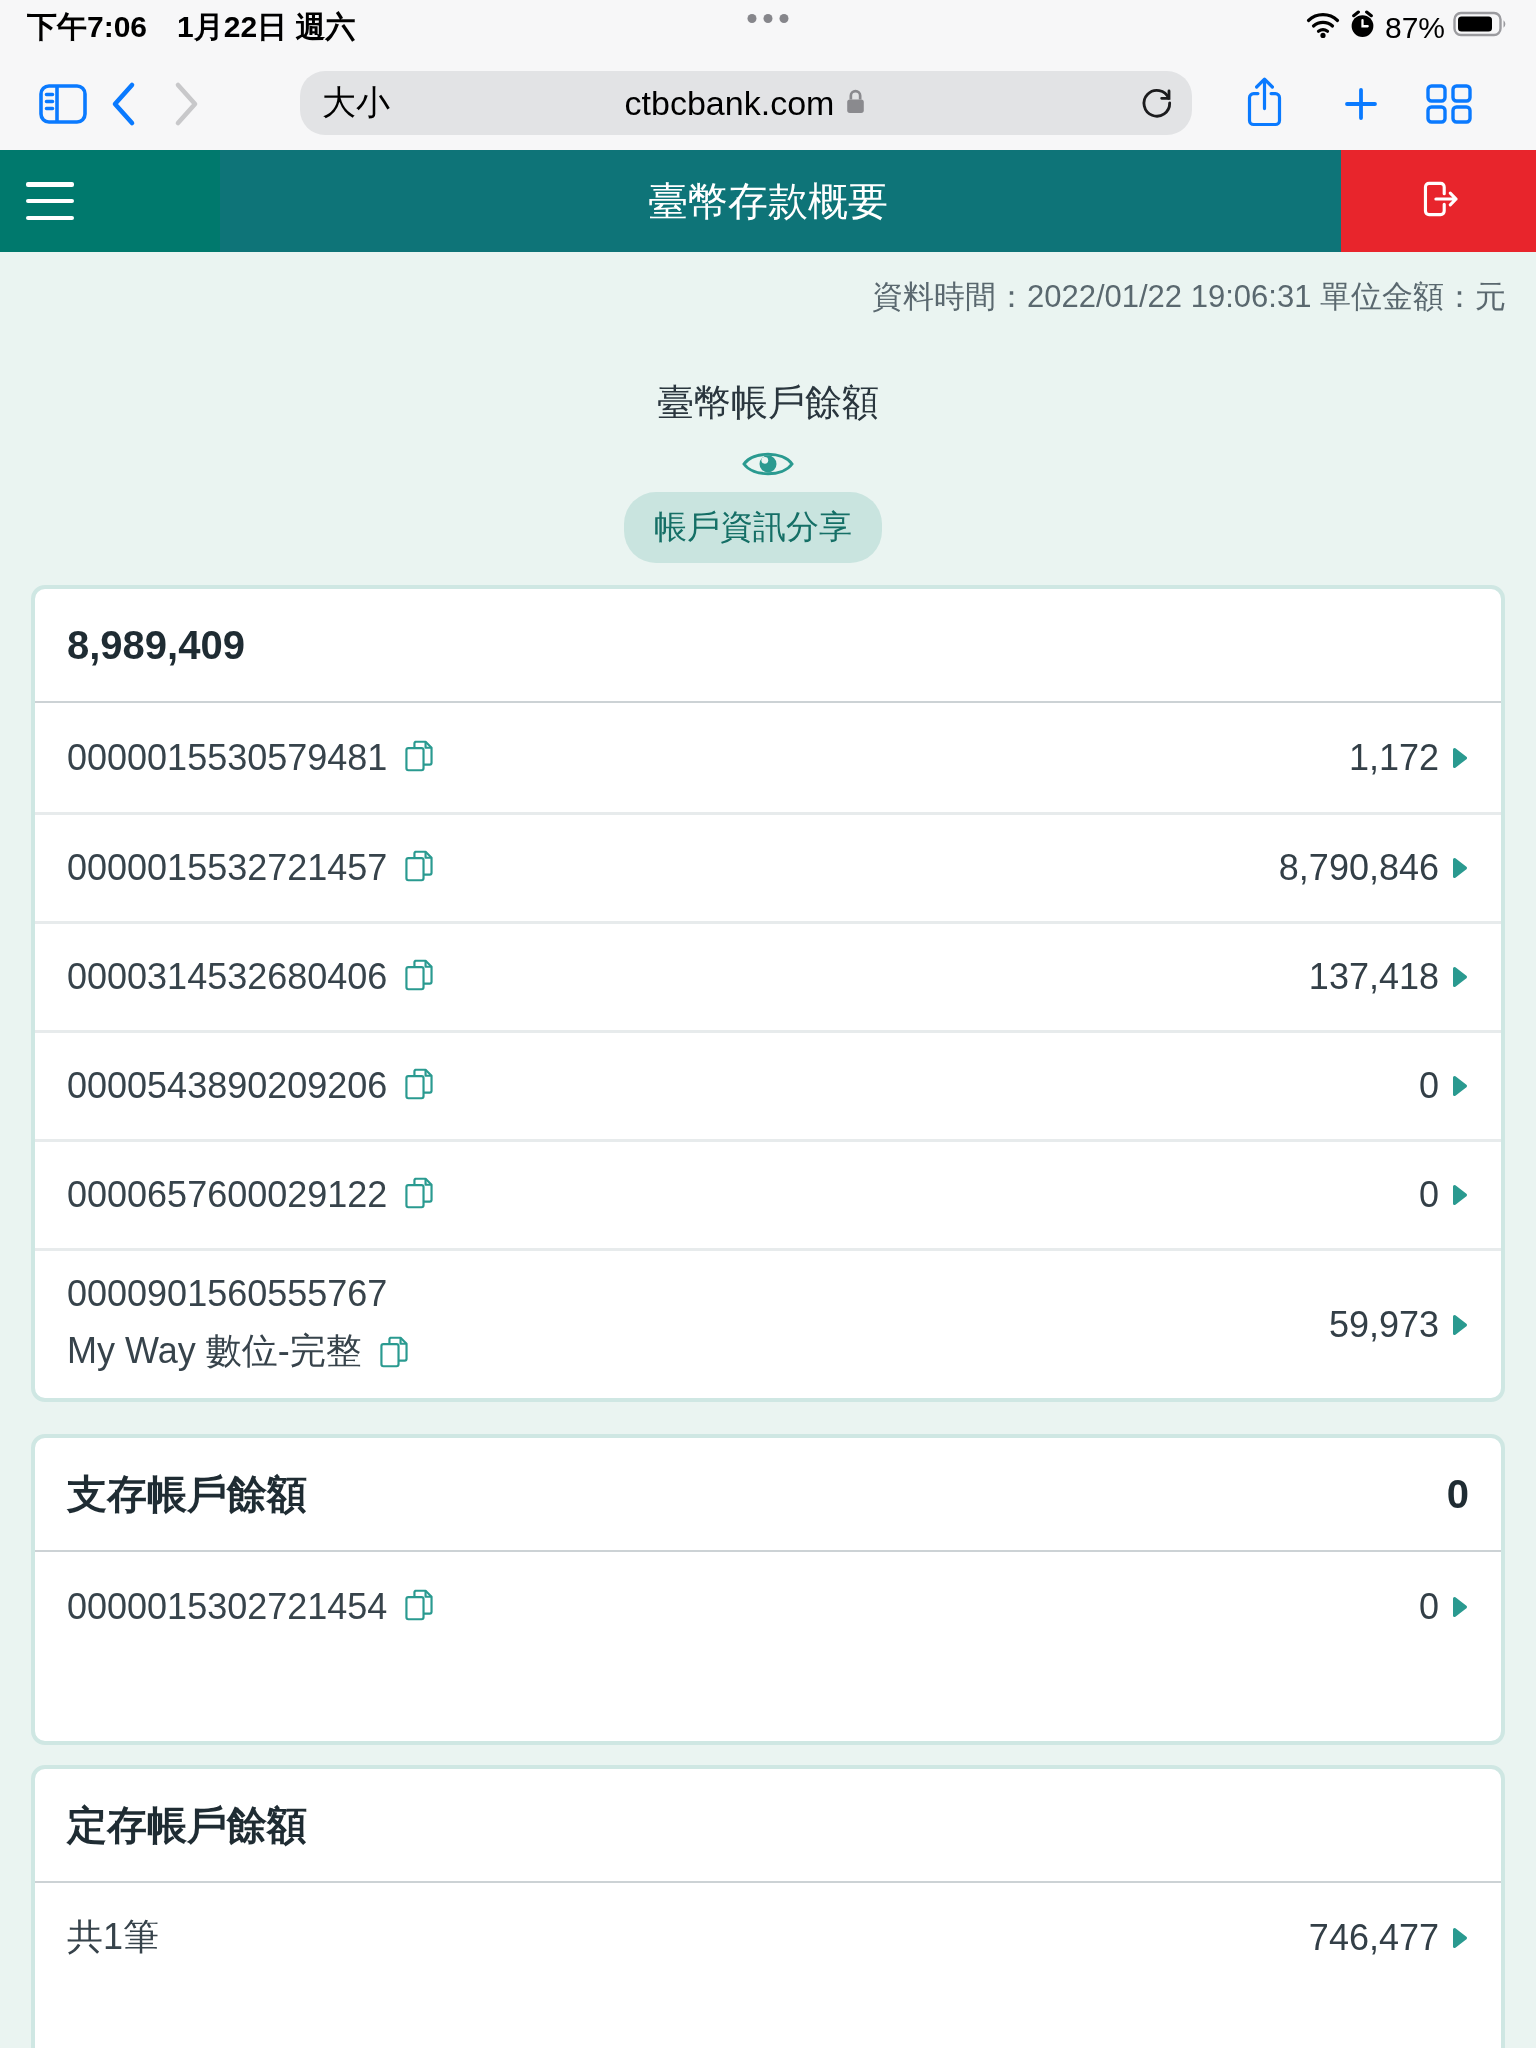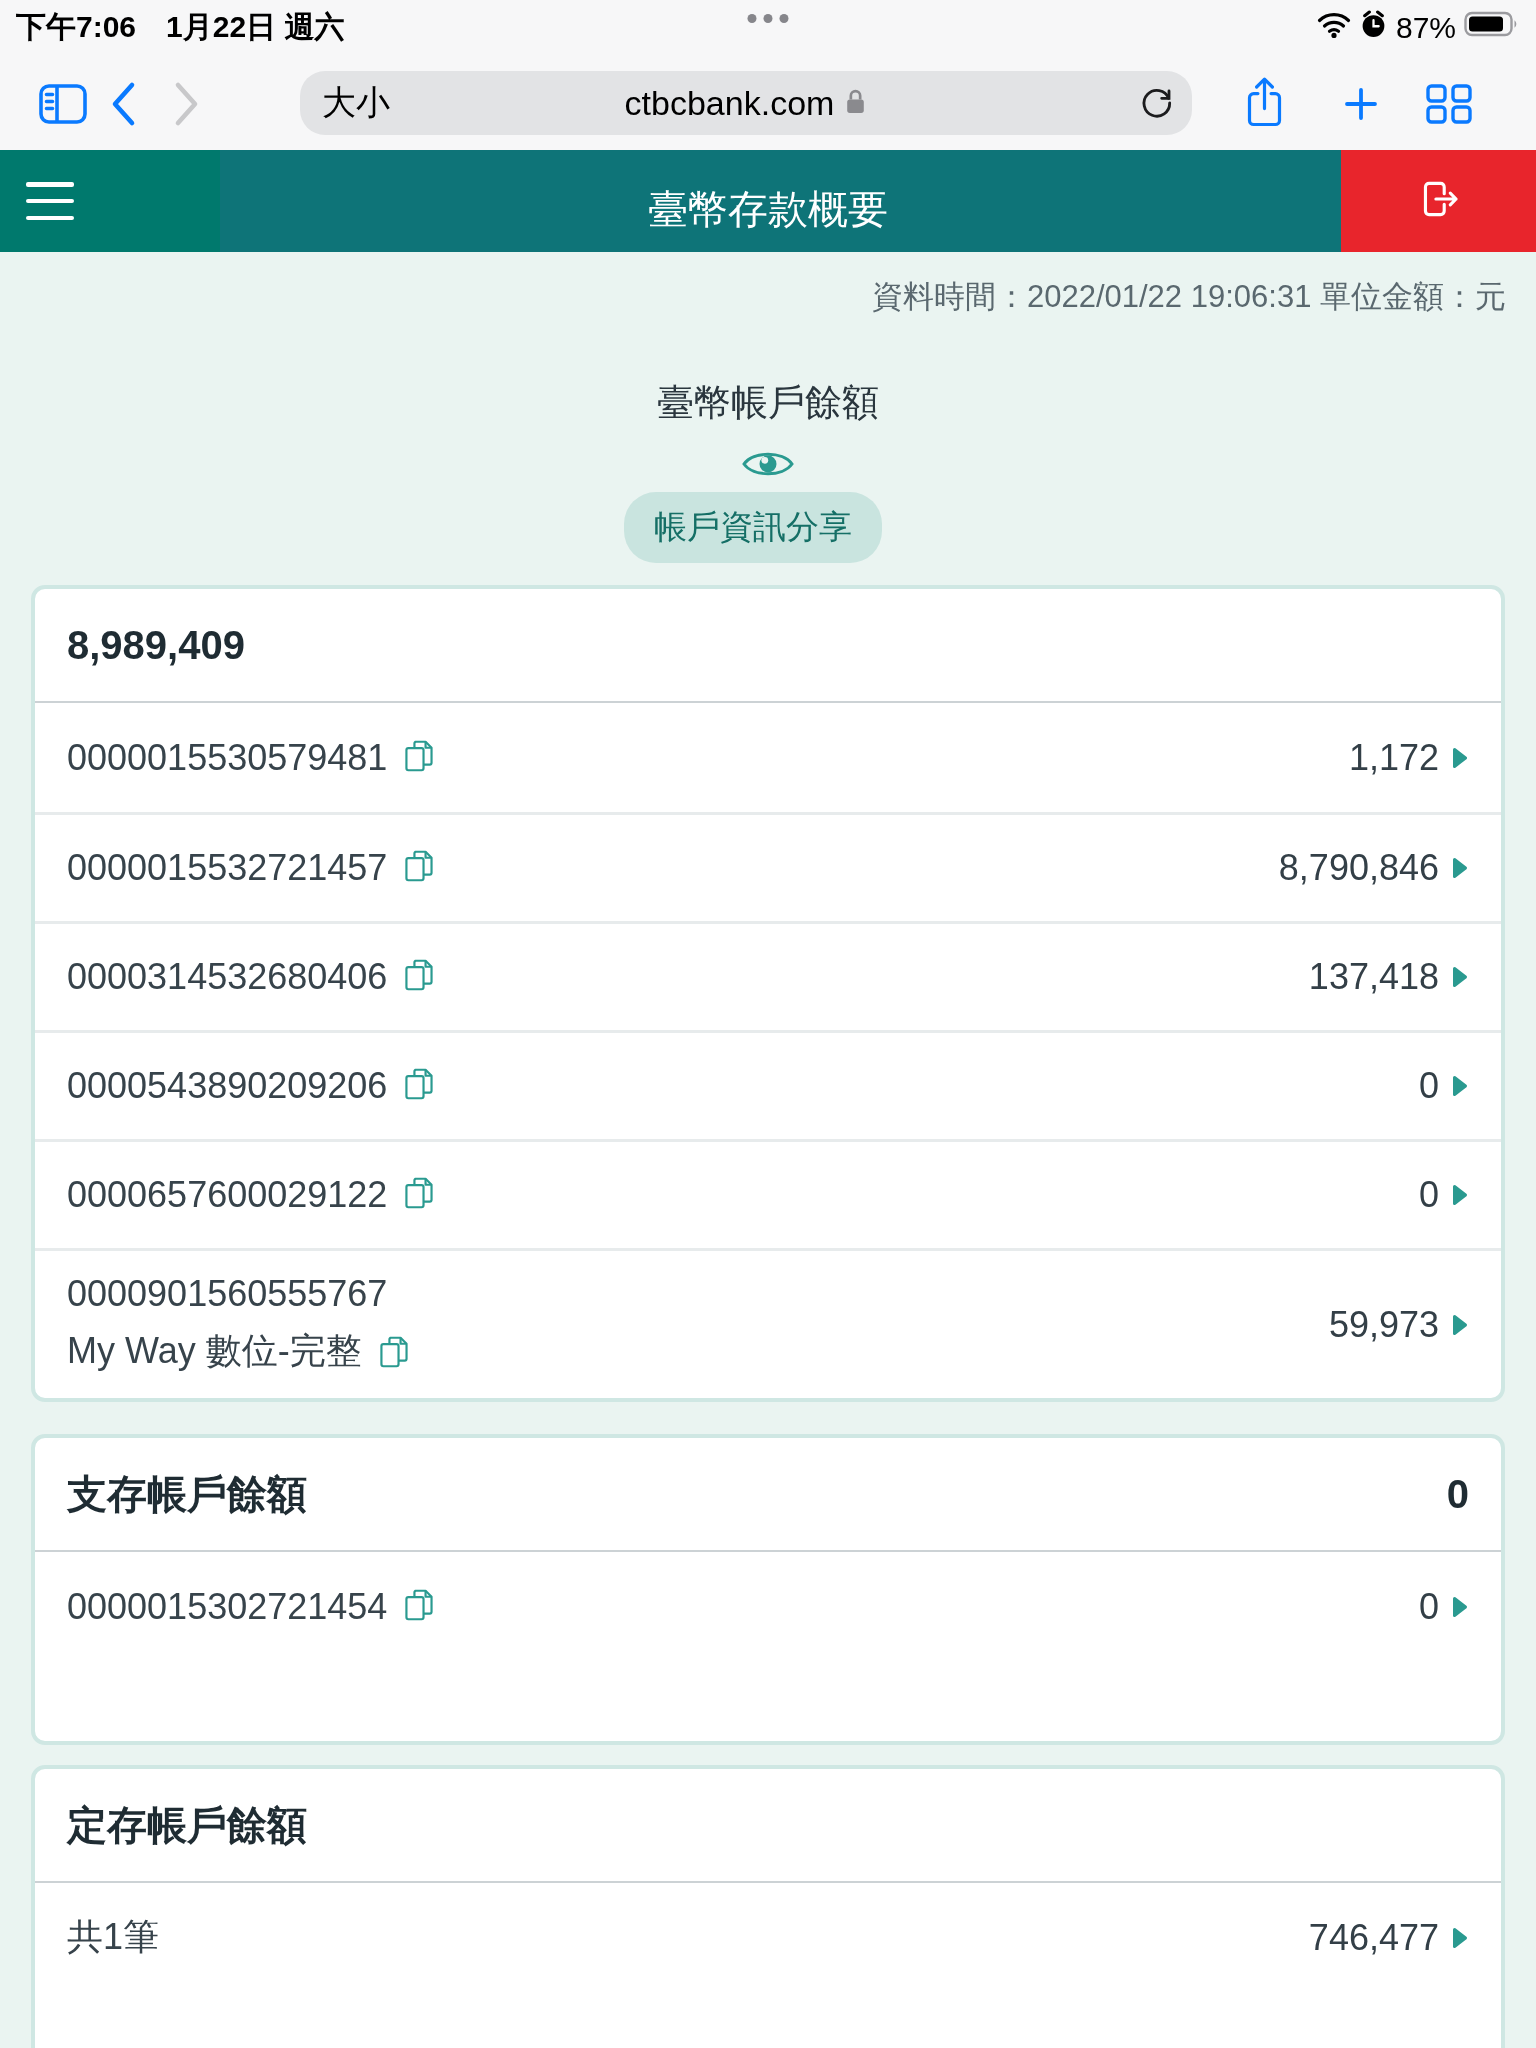--- a/index.html
+++ b/index.html
@@ -1,21 +1,21 @@
 <!DOCTYPE html>
 <html><head>
 <meta charset="utf-8">
 <style>
   * { margin:0; padding:0; box-sizing:border-box; }
   html,body { width:1536px; height:2048px; overflow:hidden; }
   body { font-family:"Liberation Sans", sans-serif; background:#eaf4f1; position:relative; }
 
   
   .statusbar { position:absolute; top:0; left:0; width:1536px; height:55px; background:#f7f7f8;
-    display:flex; align-items:center; padding:0 16px; }
+    display:flex; align-items:center; padding:0 27px; }
   .sb-left { display:flex; gap:30px; font-size:30px; font-weight:600; color:#000; }
   .sb-date { font-weight:600; }
   .sb-dots { position:absolute; left:50%; top:14px; transform:translateX(-50%); display:flex; gap:7px; }
   .sb-dots i { width:9px; height:9px; border-radius:50%; background:#86868b; }
   .sb-right { margin-left:auto; display:flex; align-items:center; gap:8px; font-size:30px; color:#000; }
 
   
   .toolbar { position:absolute; top:55px; left:0; width:1536px; height:97px; background:#f7f7f8;
     border-bottom:1px solid #dcdcde; }
   .tb-abs { position:absolute; }
@@ -25,21 +25,21 @@
   .addr-wrap { position:absolute; left:0; right:0; display:flex; justify-content:center; align-items:center; gap:10px; }
   .addr { font-size:34px; color:#000; }
   .reload-btn { position:absolute; right:16px; top:12px; }
 
   
   .app-header { position:absolute; top:150px; left:0; width:1536px; height:102px; background:#0e7478; }
   .menu-zone { position:absolute; left:0; top:0; width:220px; height:102px; background:#00796d; }
   .hamburger { position:absolute; left:26px; top:32px; width:48px; height:38px; display:flex;
     flex-direction:column; justify-content:space-between; cursor:pointer; }
   .hamburger i { display:block; height:4.5px; background:#fff; border-radius:2px; }
-  .app-title { position:absolute; left:0; right:0; top:8px; height:102px; line-height:102px;
+  .app-title { position:absolute; left:0; right:0; top:0; height:102px; line-height:102px;
     text-align:center; color:#fff; font-size:40px; font-weight:400; }
   .logout-btn { position:absolute; right:0; top:0; width:195px; height:102px; background:#e8252c;
     display:flex; align-items:center; justify-content:center; }
 
   
   .content { position:absolute; top:252px; left:0; right:0; bottom:0; background:#eaf4f1; overflow:hidden; }
   .meta-row { padding:24px 30px 0 0; text-align:right; font-size:31px; color:#5a686f; }
   .summary-title { margin-top:60px; text-align:center; font-size:37px; font-weight:400; color:#2a363e; }
   .balance-row { margin-top:12px; display:flex; align-items:center; justify-content:center; gap:20px; }
   .balance-num { font-size:63px; font-weight:700; color:#212e37; letter-spacing:1px; }

